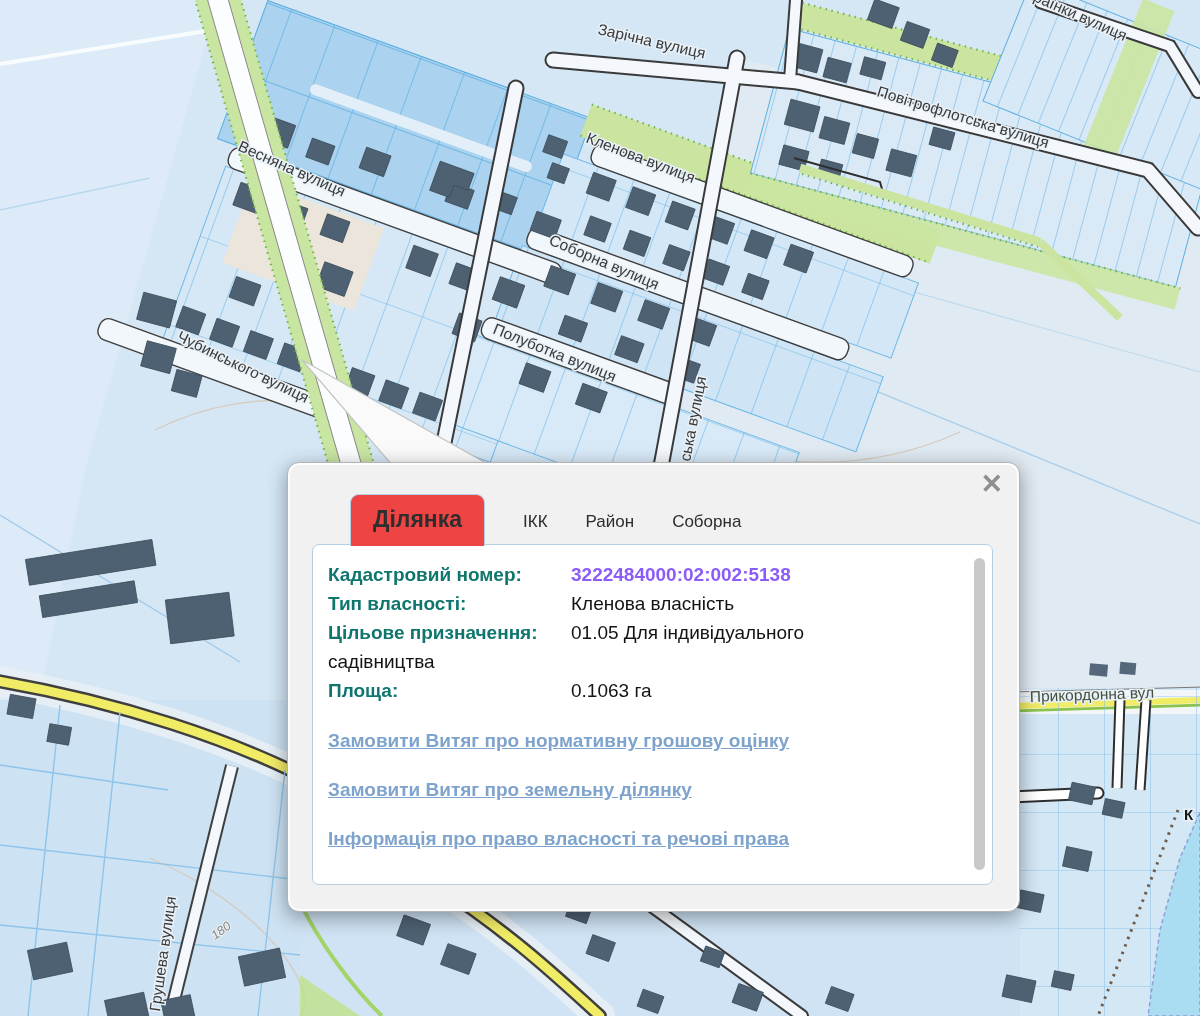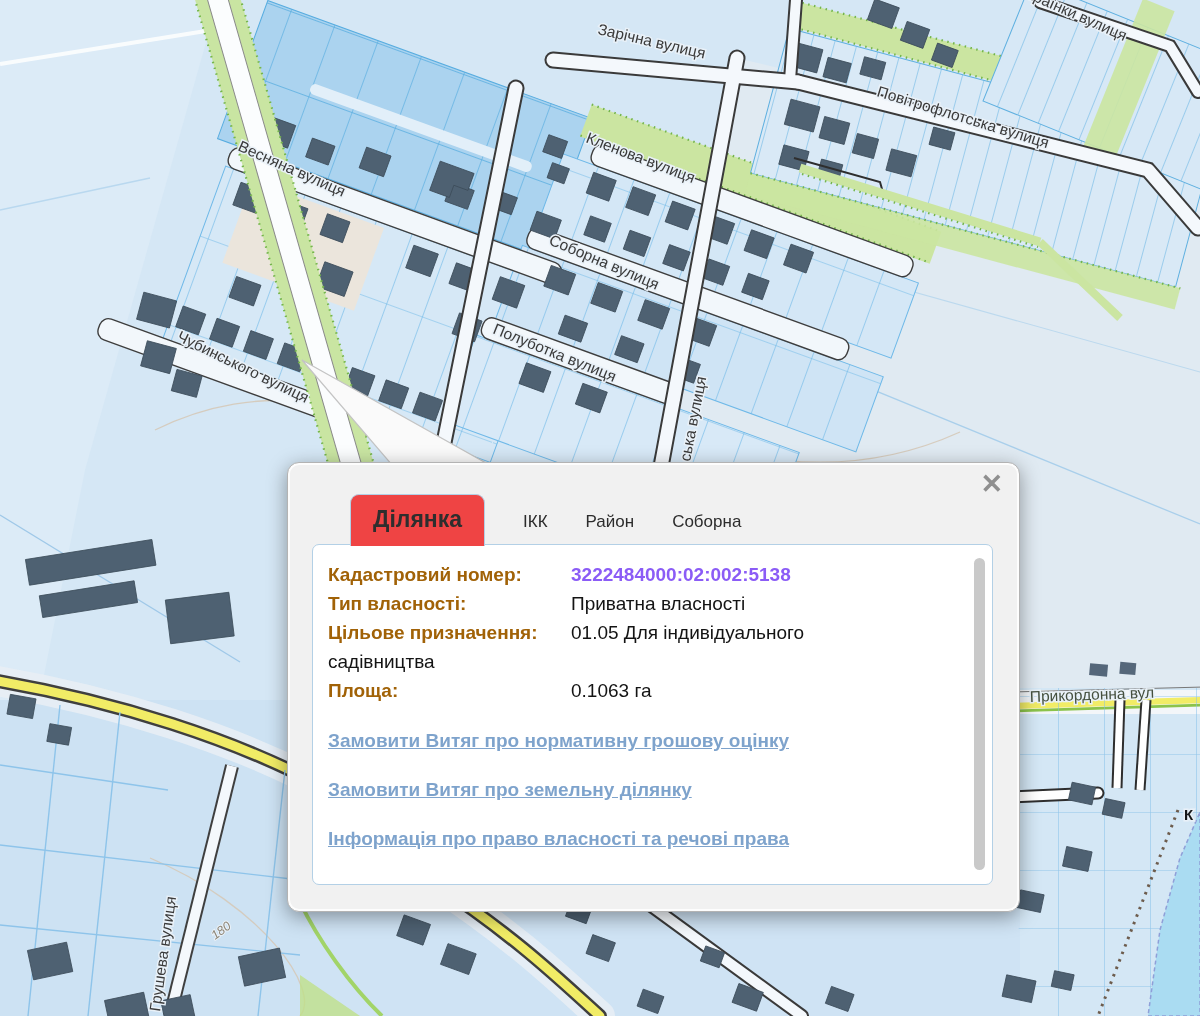--- a/index.html
+++ b/index.html
@@ -34,21 +34,21 @@
     color:#8f8f8f;line-height:27px;cursor:pointer;}
   .tabs{display:flex;align-items:flex-end;padding-left:62px;margin-top:26px;height:56px;}
   .tab-active{background:#ef4444;border:1px solid #b3d0e6;border-bottom:none;
     border-radius:9px 9px 0 0;padding:11px 22px 13px 22px;font-size:23px;font-weight:bold;
     color:#2e2e2e;position:relative;z-index:2;margin-bottom:-1px;}
   .tab{font-size:17px;color:#2c2c2c;padding:0 0 13px 0;margin-left:38px;cursor:pointer;}
   .panel{position:relative;margin:-1px 26px 0 24px;height:341px;background:#fff;
     border:1px solid #b3d0e6;border-radius:7px;box-sizing:border-box;
     padding:15px 46px 12px 15px;overflow:hidden;}
   .row{font-size:19px;line-height:29px;color:#141414;}
-  .row .lbl{display:inline-block;min-width:243px;font-weight:bold;color:#a16207;}
+  .row .lbl{display:inline-block;min-width:243px;font-weight:bold;color:#0f766e;}
   .row .lbl:empty{display:none;}
   .row .val.strong{font-weight:bold;color:#8b5cf6;}
   .links{margin-top:25px;}
   .links a{display:block;margin-bottom:27px;font-size:19px;font-weight:bold;
     color:#7ea3cc;text-decoration:underline;cursor:pointer;}
   .thumb{position:absolute;right:7px;top:13px;width:11px;height:312px;
     background:#c9c9c9;border-radius:6px;}
 </style>
 </head>
 <body>
@@ -352,21 +352,21 @@
     <div class="tab-active">Ділянка</div>
     <div class="tab">ІКК</div>
     <div class="tab">Район</div>
     <div class="tab">Соборна</div>
   </div>
   <div class="panel">
     <div class="row">
       <span class="lbl">Кадастровий номер:</span><span class="val strong">3222484000:02:002:5138</span>
     </div>
     <div class="row">
-      <span class="lbl">Тип власності:</span><span class="val">Приватна власності</span>
+      <span class="lbl">Тип власності:</span><span class="val">Кленова власність</span>
     </div>
     <div class="row">
       <span class="lbl">Цільове призначення:</span><span class="val">01.05 Для індивідуального</span>
     </div>
     <div class="row">
       <span class="val">садівництва</span>
     </div>
     <div class="row">
       <span class="lbl">Площа:</span><span class="val">0.1063 га</span>
     </div>

